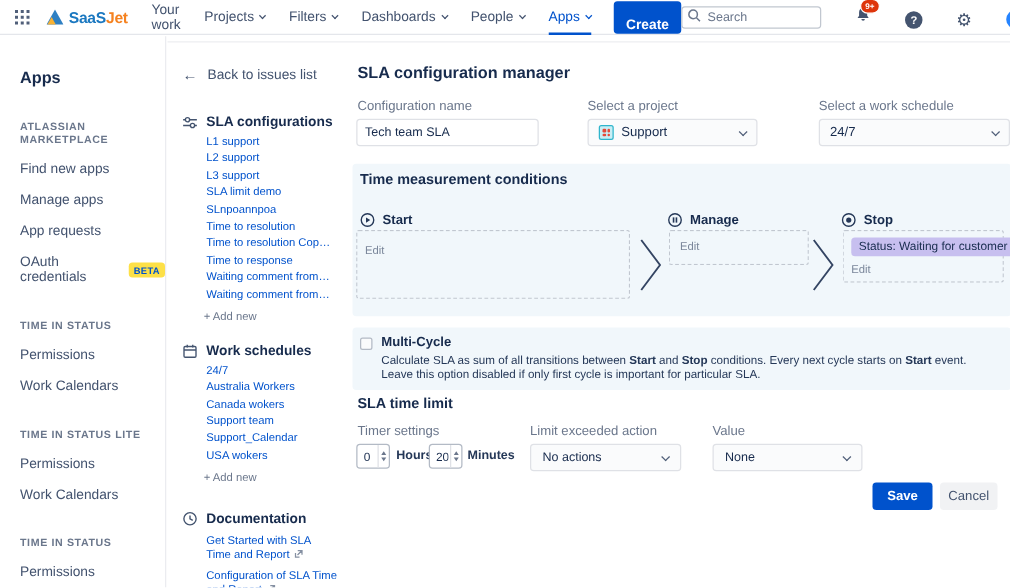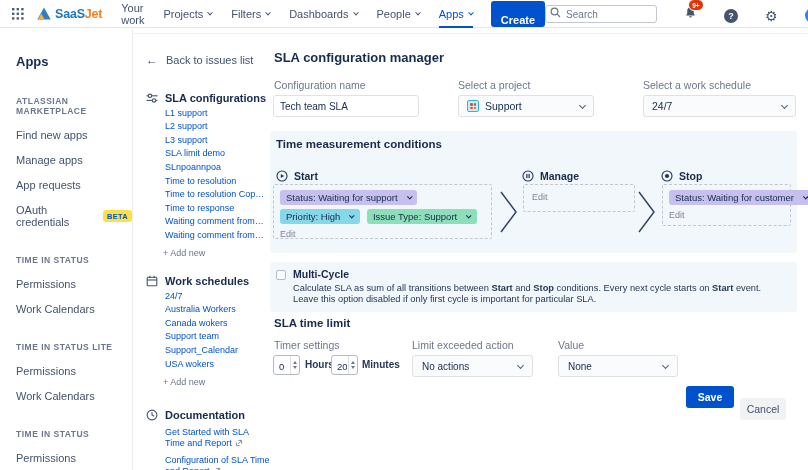--- a/index.html
+++ b/index.html
@@ -54,21 +54,21 @@
   .sb2-header { display:flex; align-items:center; gap:7px; margin:26px 0 0 12px; font-size:11px;
     font-weight:bold; color:#172B4D; }
   .sb2-links { margin-left:31px; margin-top:3px; }
   .sb2-link { font-size:9px; color:#0052CC; margin-top:4.6px; line-height:9px; cursor:pointer;
     white-space:nowrap; overflow:hidden; text-overflow:ellipsis; max-width:100px; }
   .add-new { font-size:9px; color:#6B778C; margin:8px 0 0 29px; cursor:pointer; }
   .doc-link { font-size:9px; color:#0052CC; margin-top:6px; line-height:11px; max-width:112px; cursor:pointer; }
   .doc-link svg { margin-left:3px; vertical-align:-1px; }
   
   .content-topline { position:absolute; left:134px; top:33px; width:674px; height:1px; background:#EDEEF1; }
-  .main { position:absolute; left:270px; top:29px; width:527px; height:342px; }
+  .main { position:absolute; left:282px; top:29px; width:527px; height:342px; }
   .main-title { position:absolute; left:4px; top:21px; font-size:13px; font-weight:bold; }
   .fld-label { position:absolute; font-size:10.5px; color:#6B778C; top:50px; }
   .lbl-cfg { left:4px; } .lbl-proj { left:188px; } .lbl-sched { left:373px; }
   .cfg-input { position:absolute; left:3px; top:66px; width:146px; height:22px; border:1px solid #DFE1E6;
     border-radius:3px; font-size:10px; color:#172B4D; padding:0 6px; font-family:inherit; }
   .selectbox { position:absolute; top:66px; height:22px; border:1px solid #DFE1E6; border-radius:3px;
     background:#FAFBFC; display:flex; align-items:center; padding:0 8px; font-size:10.5px;
     color:#172B4D; cursor:pointer; }
   .sel-proj { left:188px; width:136px; gap:6px; }
   .sel-sched { left:373px; width:153px; }
@@ -120,21 +120,21 @@
   .st-dn { width:0; height:0; border-left:2.5px solid transparent; border-right:2.5px solid transparent;
     border-top:3px solid #6B778C; }
   .unit-lbl { position:absolute; top:330px; font-size:10px; font-weight:bold; color:#253858; }
   .ul-hours { left:35px; } .ul-mins { left:92px; }
   .sel2 { position:absolute; top:326px; height:22px; border:1px solid #DFE1E6; border-radius:3px;
     background:#FAFBFC; display:flex; align-items:center; padding:0 9px; font-size:10px; cursor:pointer; }
   .sel-action { left:142px; width:121px; } .sel-value { left:288px; width:120px; }
   .btn { position:absolute; top:357px; height:22px; border:none; border-radius:3px; font-size:10.5px;
     font-family:inherit; cursor:pointer; }
   .btn-save { left:416px; width:48px; background:#0052CC; color:#fff; font-weight:bold; }
-  .btn-cancel { left:470px; width:46px; background:#F1F2F4; color:#42526E;margin-top:12px; }
+  .btn-cancel { left:470px; width:46px; background:#F1F2F4; color:#42526E; }
   b { font-weight:bold; }
 </style>
 </head>
 <body>
 
 <div class="topnav">
   <div class="nav-left">
     <span class="appswitch">
       <svg width="12" height="12" viewBox="0 0 12 12">
           <g fill="#505F79">
@@ -340,34 +340,20 @@
     </div>
     <div class="col-head ch-stop">
       <svg width="12" height="12" viewBox="0 0 12 12">
         <circle cx="6" cy="6" r="5" fill="none" stroke="#253858" stroke-width="1.1"></circle>
         <circle cx="6" cy="6" r="2.1" fill="#253858"></circle>
       </svg>
       <span>Stop</span>
     </div>
 
     <div class="cond-box box-start">
-      <div class="chips">
-        <span class="chip chip-purple">
-            <span>Status: Waiting for support</span>
-            <i class="chev"></i>
-          </span>
-        <span class="chip chip-cyan">
-            <span>Priority: High</span>
-            <i class="chev"></i>
-          </span>
-        <span class="chip chip-green">
-            <span>Issue Type: Support</span>
-            <i class="chev"></i>
-          </span>
-      </div>
       <div class="edit-lbl">Edit</div>
     </div>
 
     <svg class="flow-arrow arr1" width="22" height="46" viewBox="0 0 22 46">
       <polyline points="3,3 18,23 3,43" fill="none" stroke="#344563" stroke-width="1.5"></polyline>
     </svg>
 
     <div class="cond-box box-pause">
       <div class="edit-lbl">Edit</div>
     </div>

